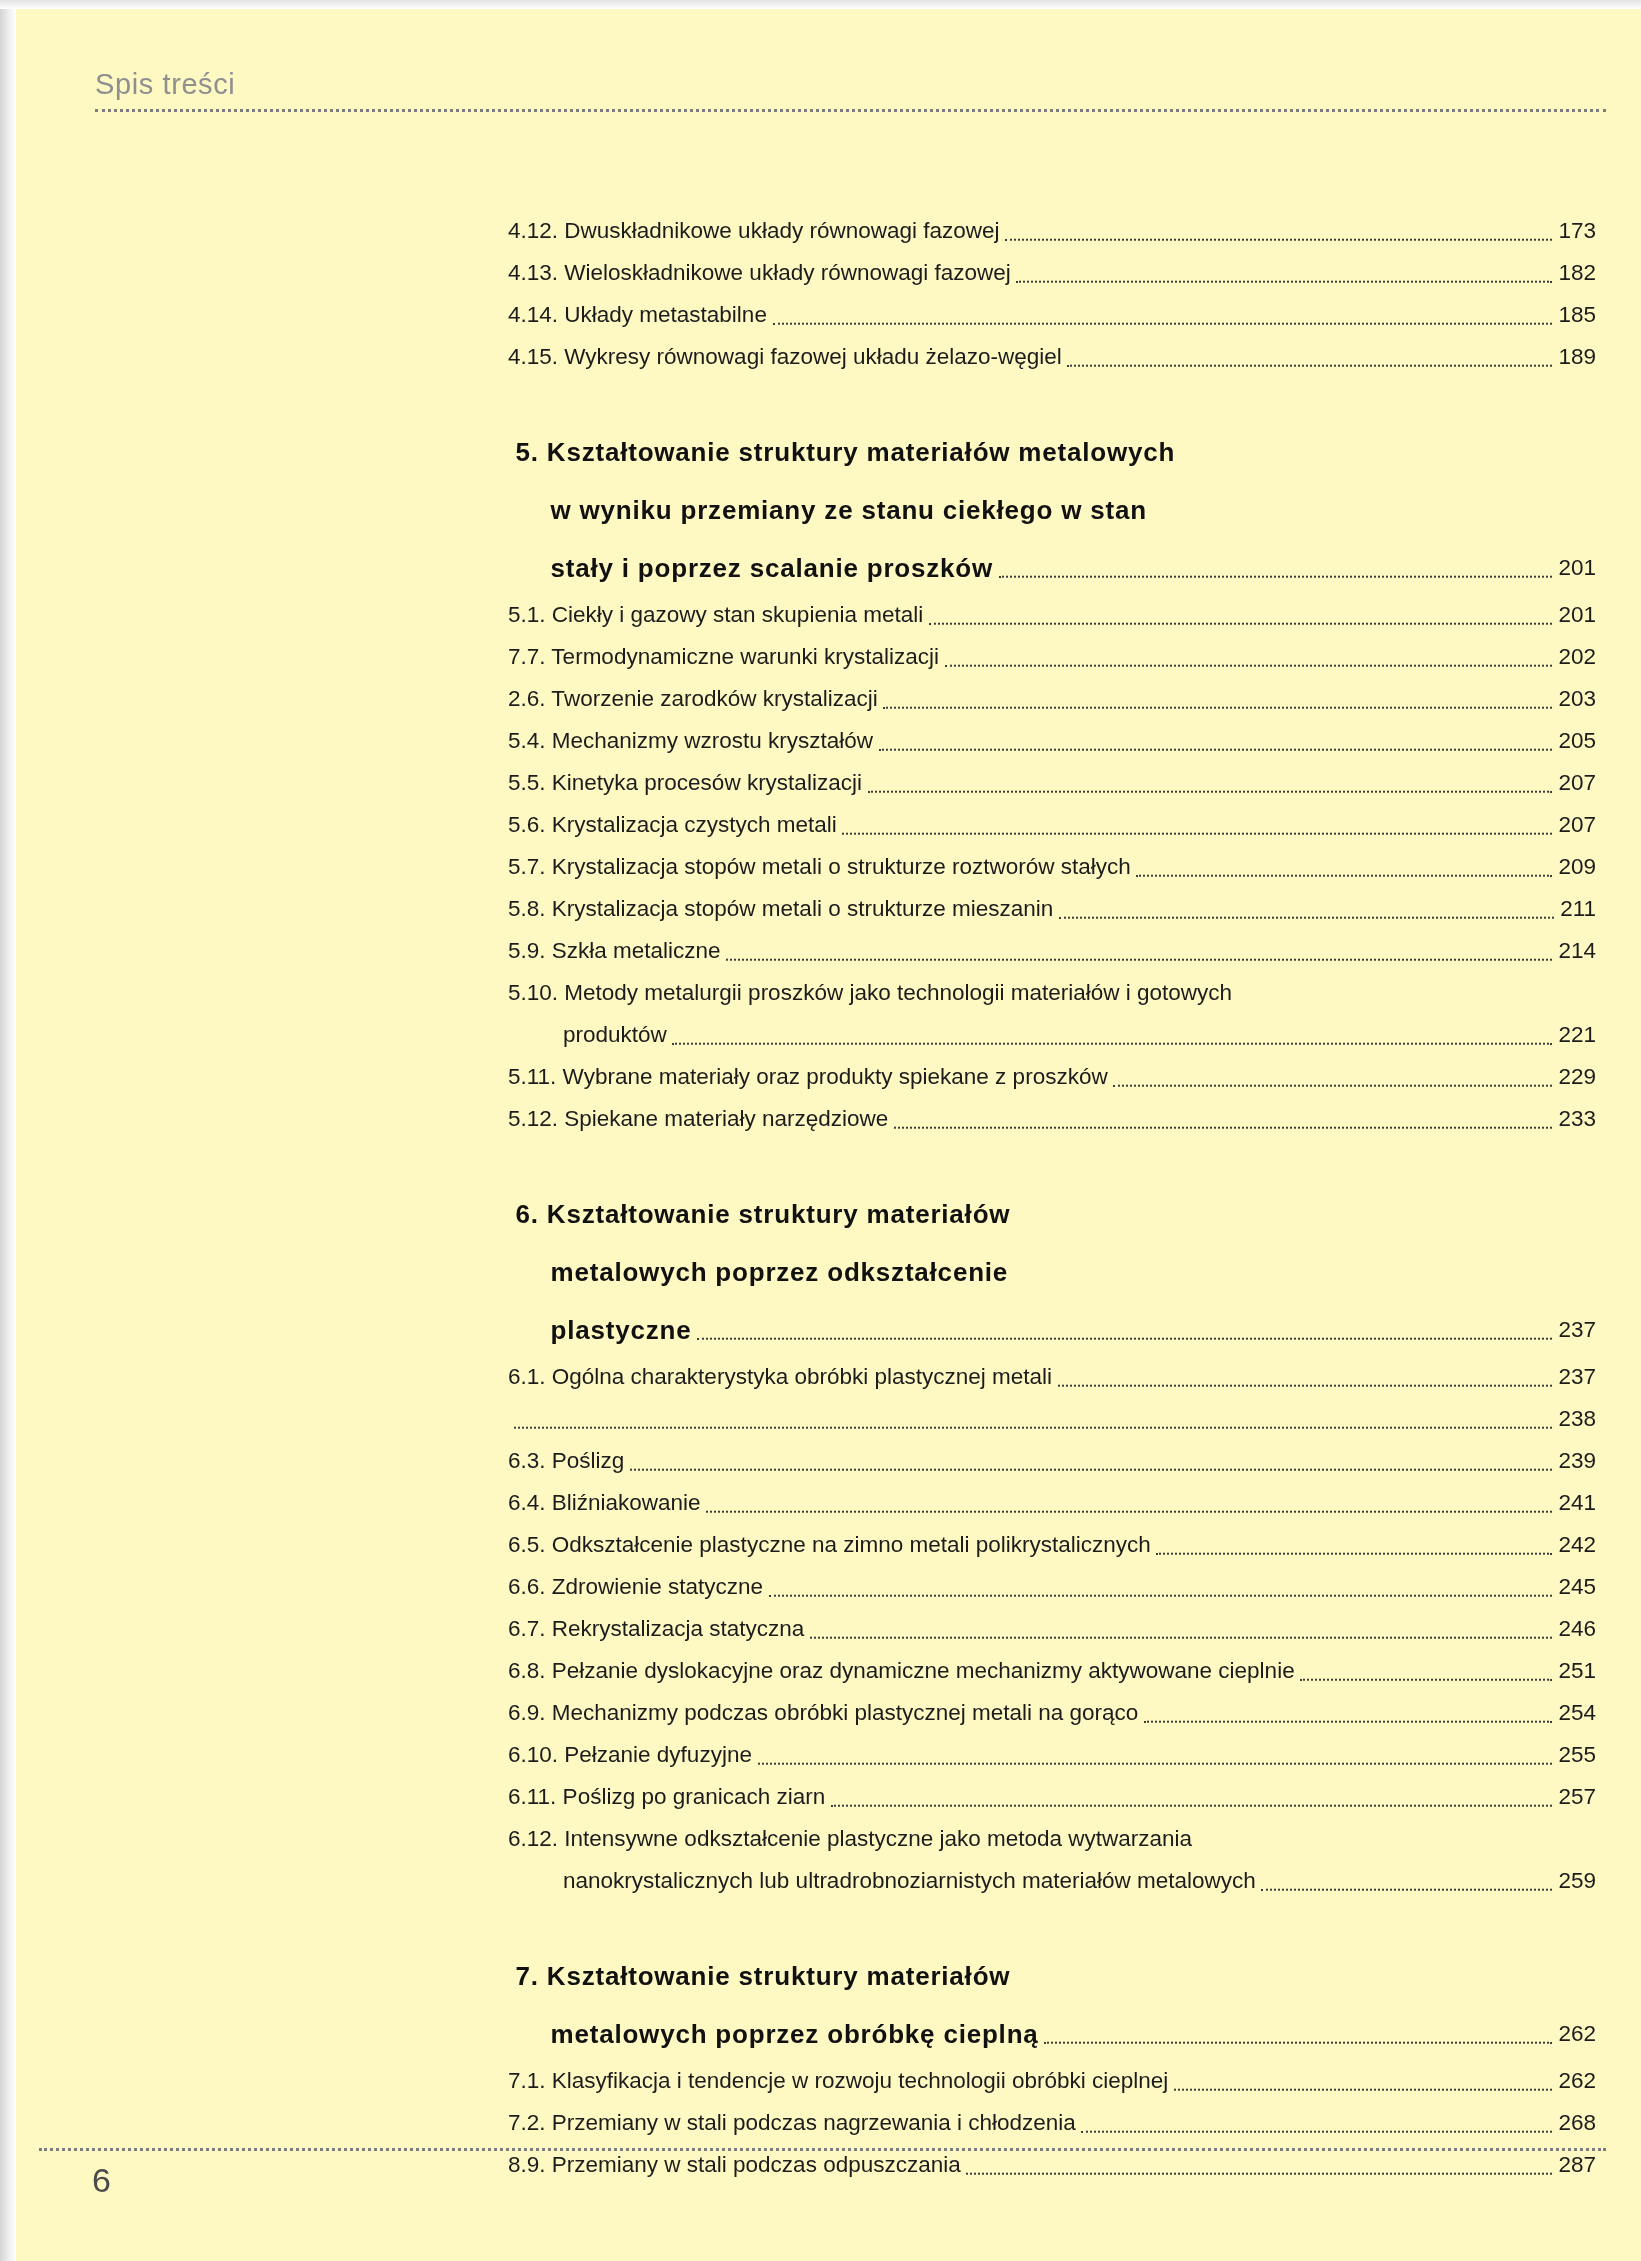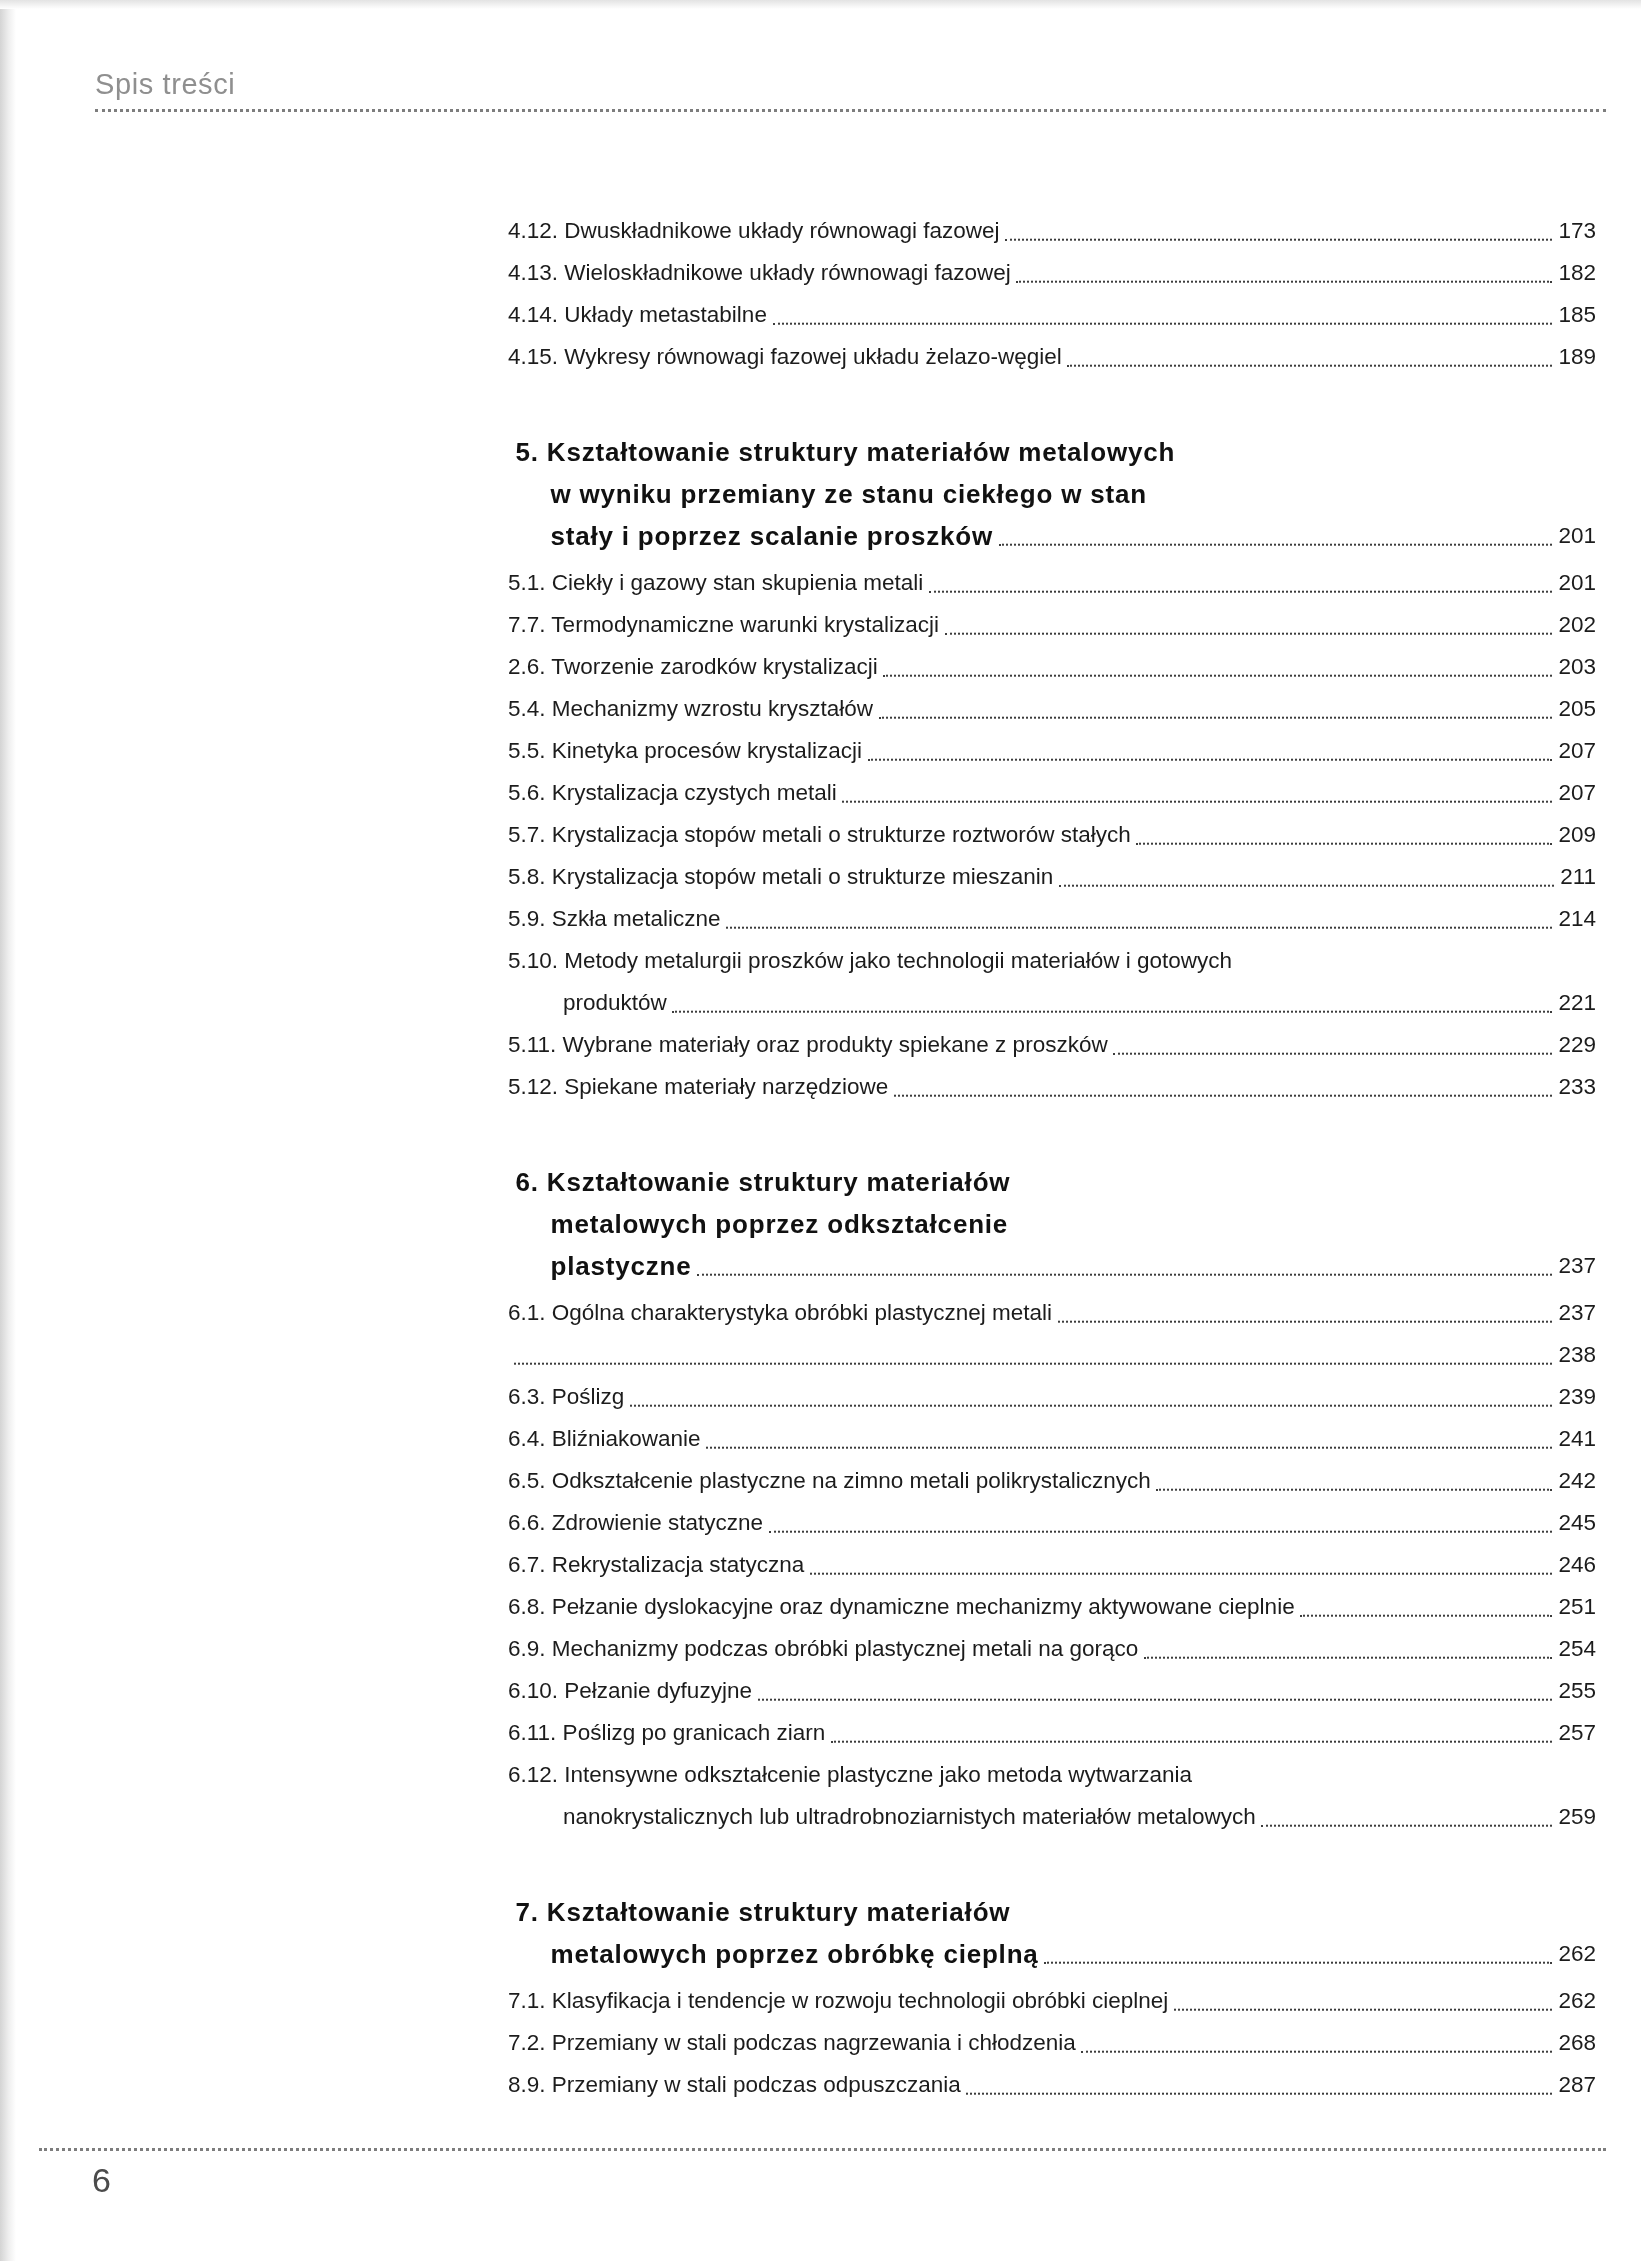--- a/index.html
+++ b/index.html
@@ -2,21 +2,21 @@
 <html style="font-size:10px"><head>
 <meta charset="utf-8">
 <style>
   * { margin: 0; padding: 0; box-sizing: border-box; }
   html, body { background: #d9d9d9; }
   .page {
     position: relative;
     width: 1642px;
     height: 2261px;
     margin: 0 auto;
-    background: #ffffff;
+    background: #fef9c3;
     font-family: "Liberation Sans", sans-serif;
     color: #1c1c1c;
     overflow: hidden;
   }
   .page::before {
     content: "";
     position: absolute;
     left: 0; top: 0; bottom: 0;
     width: 16.3px;
     background: linear-gradient(90deg, #d4d4d4 0%, #efefef 55%, #ffffff 100%);
@@ -68,21 +68,21 @@
 
   .chapter {
     margin-top: 53px;
     margin-bottom: 5px;
     padding-left: 7.5px;
     font-weight: bold;
     font-size: 26px;
     letter-spacing: 0.8px;
     color: #111111;
   }
-  .chapter .ch-line:not(.first) { padding-left: 35px; }
+  .chapter .ch-line:not(.first) { padding-left: 35px; margin-top: 16px; }
   .chapter .pagenum {
     font-weight: normal;
     font-size: 22.5px;
     letter-spacing: 0;
     color: #1c1c1c;
   }
   .chapter .leader { border-bottom-color: #3c3c3c; }
 
   
   .footer { position: absolute; left: 39px; right: 36px; top: 2148px; }

